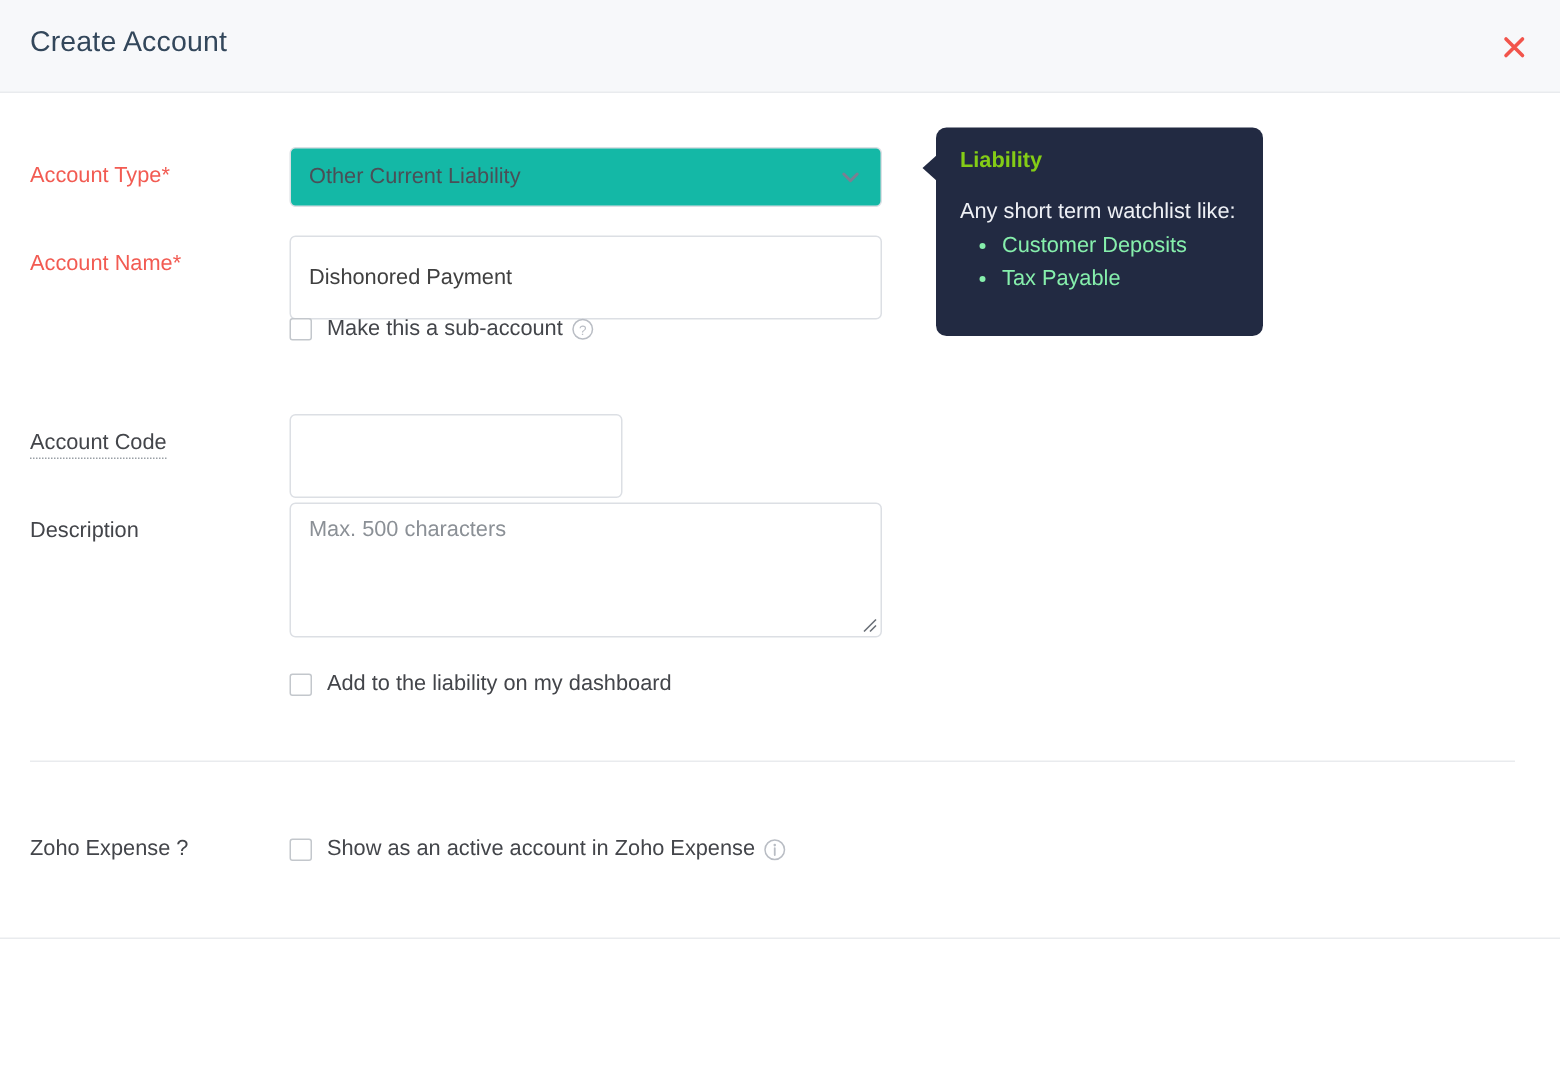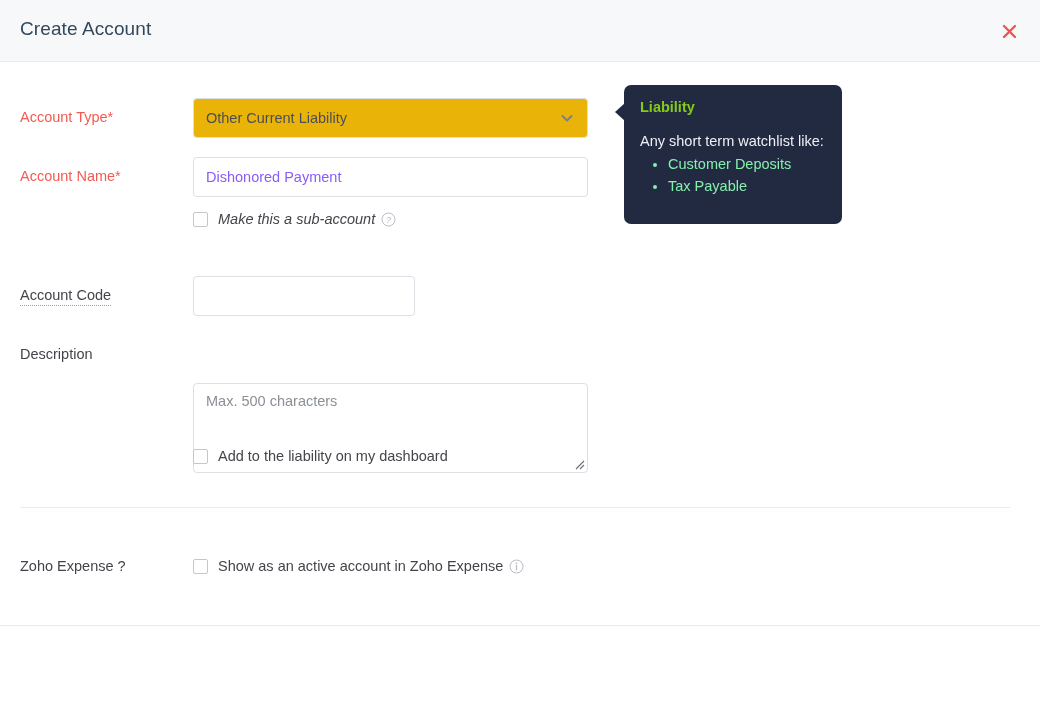--- a/index.html
+++ b/index.html
@@ -73,53 +73,53 @@
   }
 
   .ctl { position: absolute; left: 193px; }
 
   
   .select-box {
     width: 395px;
     height: 40px;
     border: 1px solid #dcdfe4;
     border-radius: 4px;
-    background: #eab308;
+    background: #14b8a6;
     display: flex;
     align-items: center;
     padding: 0 12px;
     cursor: pointer;
     justify-content: space-between;
   }
   .select-value {
     flex: 1;
     font-size: 14.5px;
     color: #4a4f57;
   }
   .chev { display: block; }
 
   
   .text-input {
     width: 395px;
-    height: 40px;
+    height: 56px;
     border: 1px solid #dcdfe4;
     border-radius: 4px;
     background: #fff;
     padding: 0 12px;
     font-size: 14.5px;
-    color: #8b5cf6;
+    color: #404040;
     font-family: "Liberation Sans", sans-serif;
     outline: none;
   }
   .text-input::placeholder { color: #5a5f66; }
   .text-input.short { width: 222px; }
   .text-input.short::placeholder { color: #9aa0a6; }
 
   
-  .ta-wrap { position: relative; width: 395px; height: 90px; margin-top: 48px; }
+  .ta-wrap { position: relative; width: 395px; height: 90px; }
   .text-area {
     width: 395px;
     height: 90px;
     border: 1px solid #dcdfe4;
     border-radius: 4px;
     background: #fff;
     padding: 9px 12px;
     font-size: 14.5px;
     color: #5a5f66;
     font-family: "Liberation Sans", sans-serif;
@@ -243,21 +243,21 @@
       </div>
     </div>
 
     <div class="field-row" style="top:95px;">
       <div class="f-label req" style="top:11px;">Account Name*</div>
       <div class="ctl" style="top:0;">
         <input class="text-input" type="text" value="Dishonored Payment" style="">
       </div>
     </div>
 
-    <div class="cb-row" style="top:149px;font-style:italic;">
+    <div class="cb-row" style="top:149px;">
       <div class="cbox"></div>
       <span class="cb-label">Make this a sub-account</span>
       <span class="help-icon">
         <svg width="15" height="15" viewBox="0 0 15 15">
           <circle cx="7.5" cy="7.5" r="6.5" fill="none" stroke="#b9bdc4" stroke-width="1"></circle>
           <text x="7.5" y="11" text-anchor="middle" font-size="9" fill="#b9bdc4" font-family="Liberation Sans, sans-serif">?</text>
         </svg>
       </span>
     </div>
 

